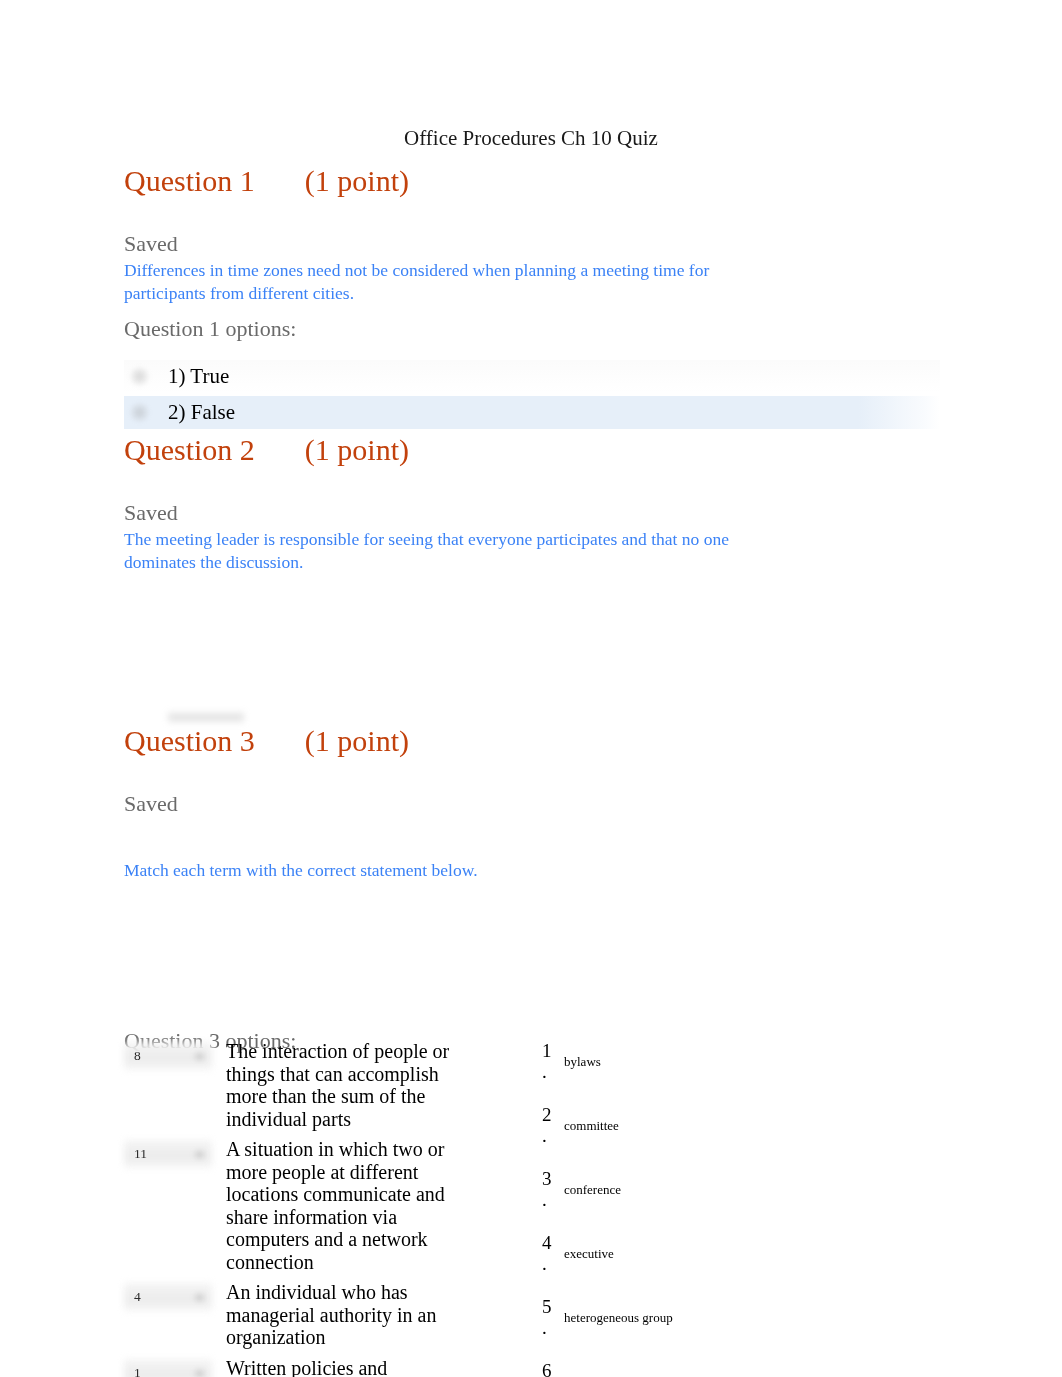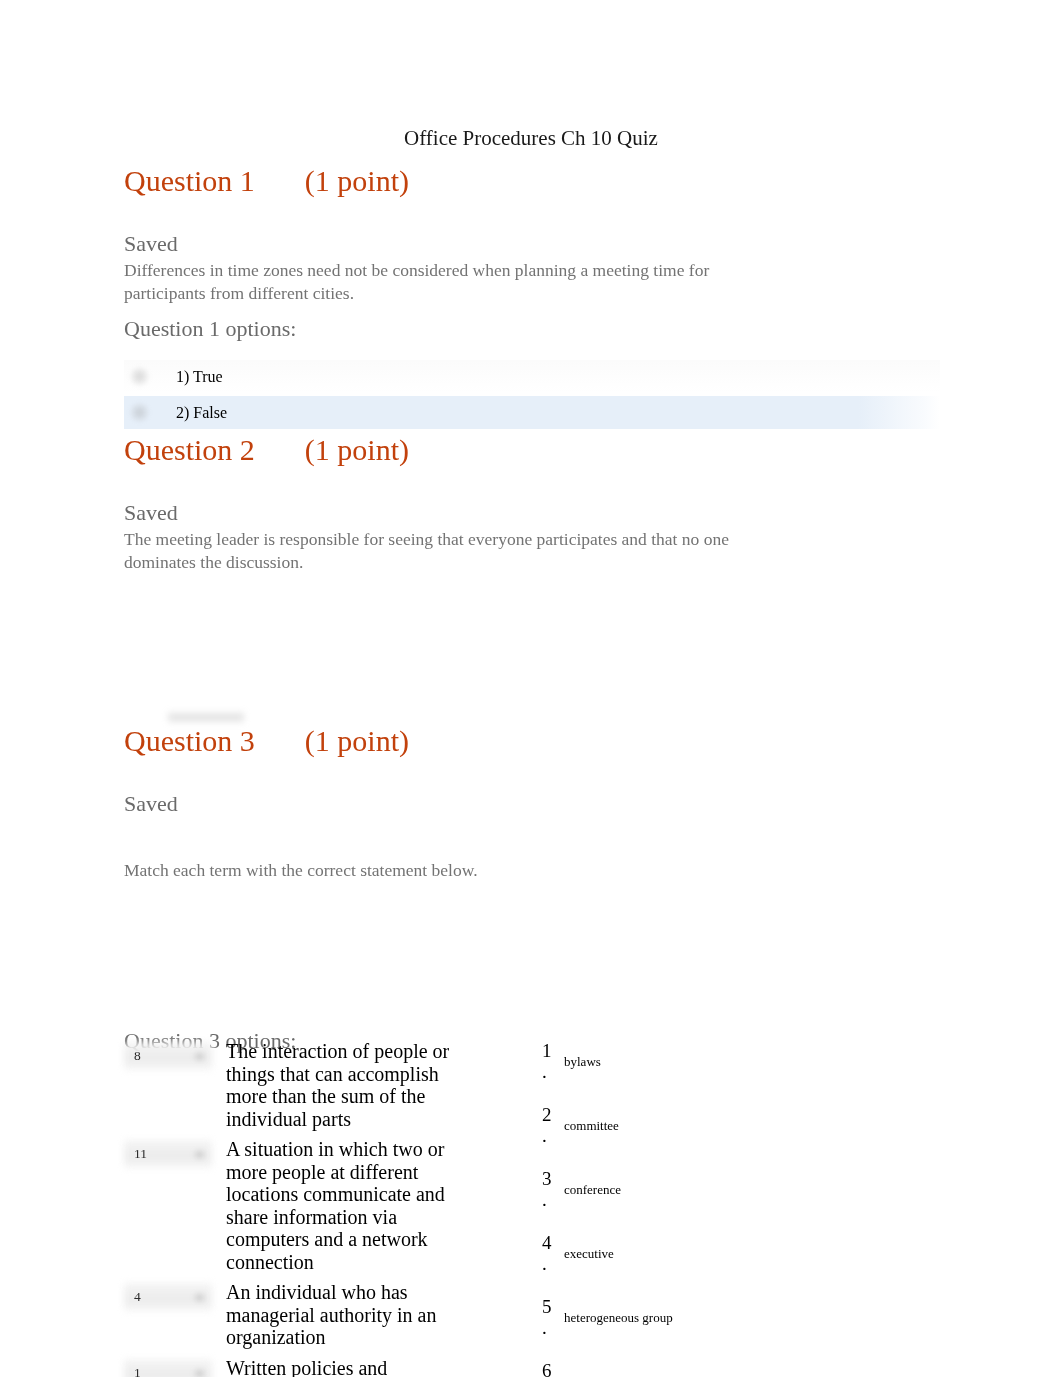--- a/index.html
+++ b/index.html
@@ -57,21 +57,21 @@
     color: #6a6a6a;
     font-family: "Liberation Serif", "DejaVu Serif", serif;
   }
 
   
   .q-body {
     position: absolute;
     left: 124px;
     font-size: 17.5px;
     line-height: 22.5px;
-    color: #737373;
+    color: #3b82f6;
   }
 
   
   .opt-label {
     position: absolute;
     left: 124px;
     font-size: 22px;
     line-height: 27px;
     color: #6a6a6a;
   }
@@ -98,23 +98,23 @@
     height: 19px;
     border-radius: 50%;
     background: radial-gradient(circle at 50% 50%,
        rgba(130,130,130,0.30) 0%,
        rgba(160,160,160,0.20) 45%,
        rgba(255,255,255,0) 78%);
     filter: blur(2.2px);
   }
   .opt-text {
     position: absolute;
-    left: 52px;
+    left: 44px;
     top: 5px;
-    font-size: 16px;
+    font-size: 21px;
     line-height: 23px;
     color: #000000;
     white-space: nowrap;
     text-align: center;
   }
 
   
   .smudge {
     position: absolute;
     left: 168px;

